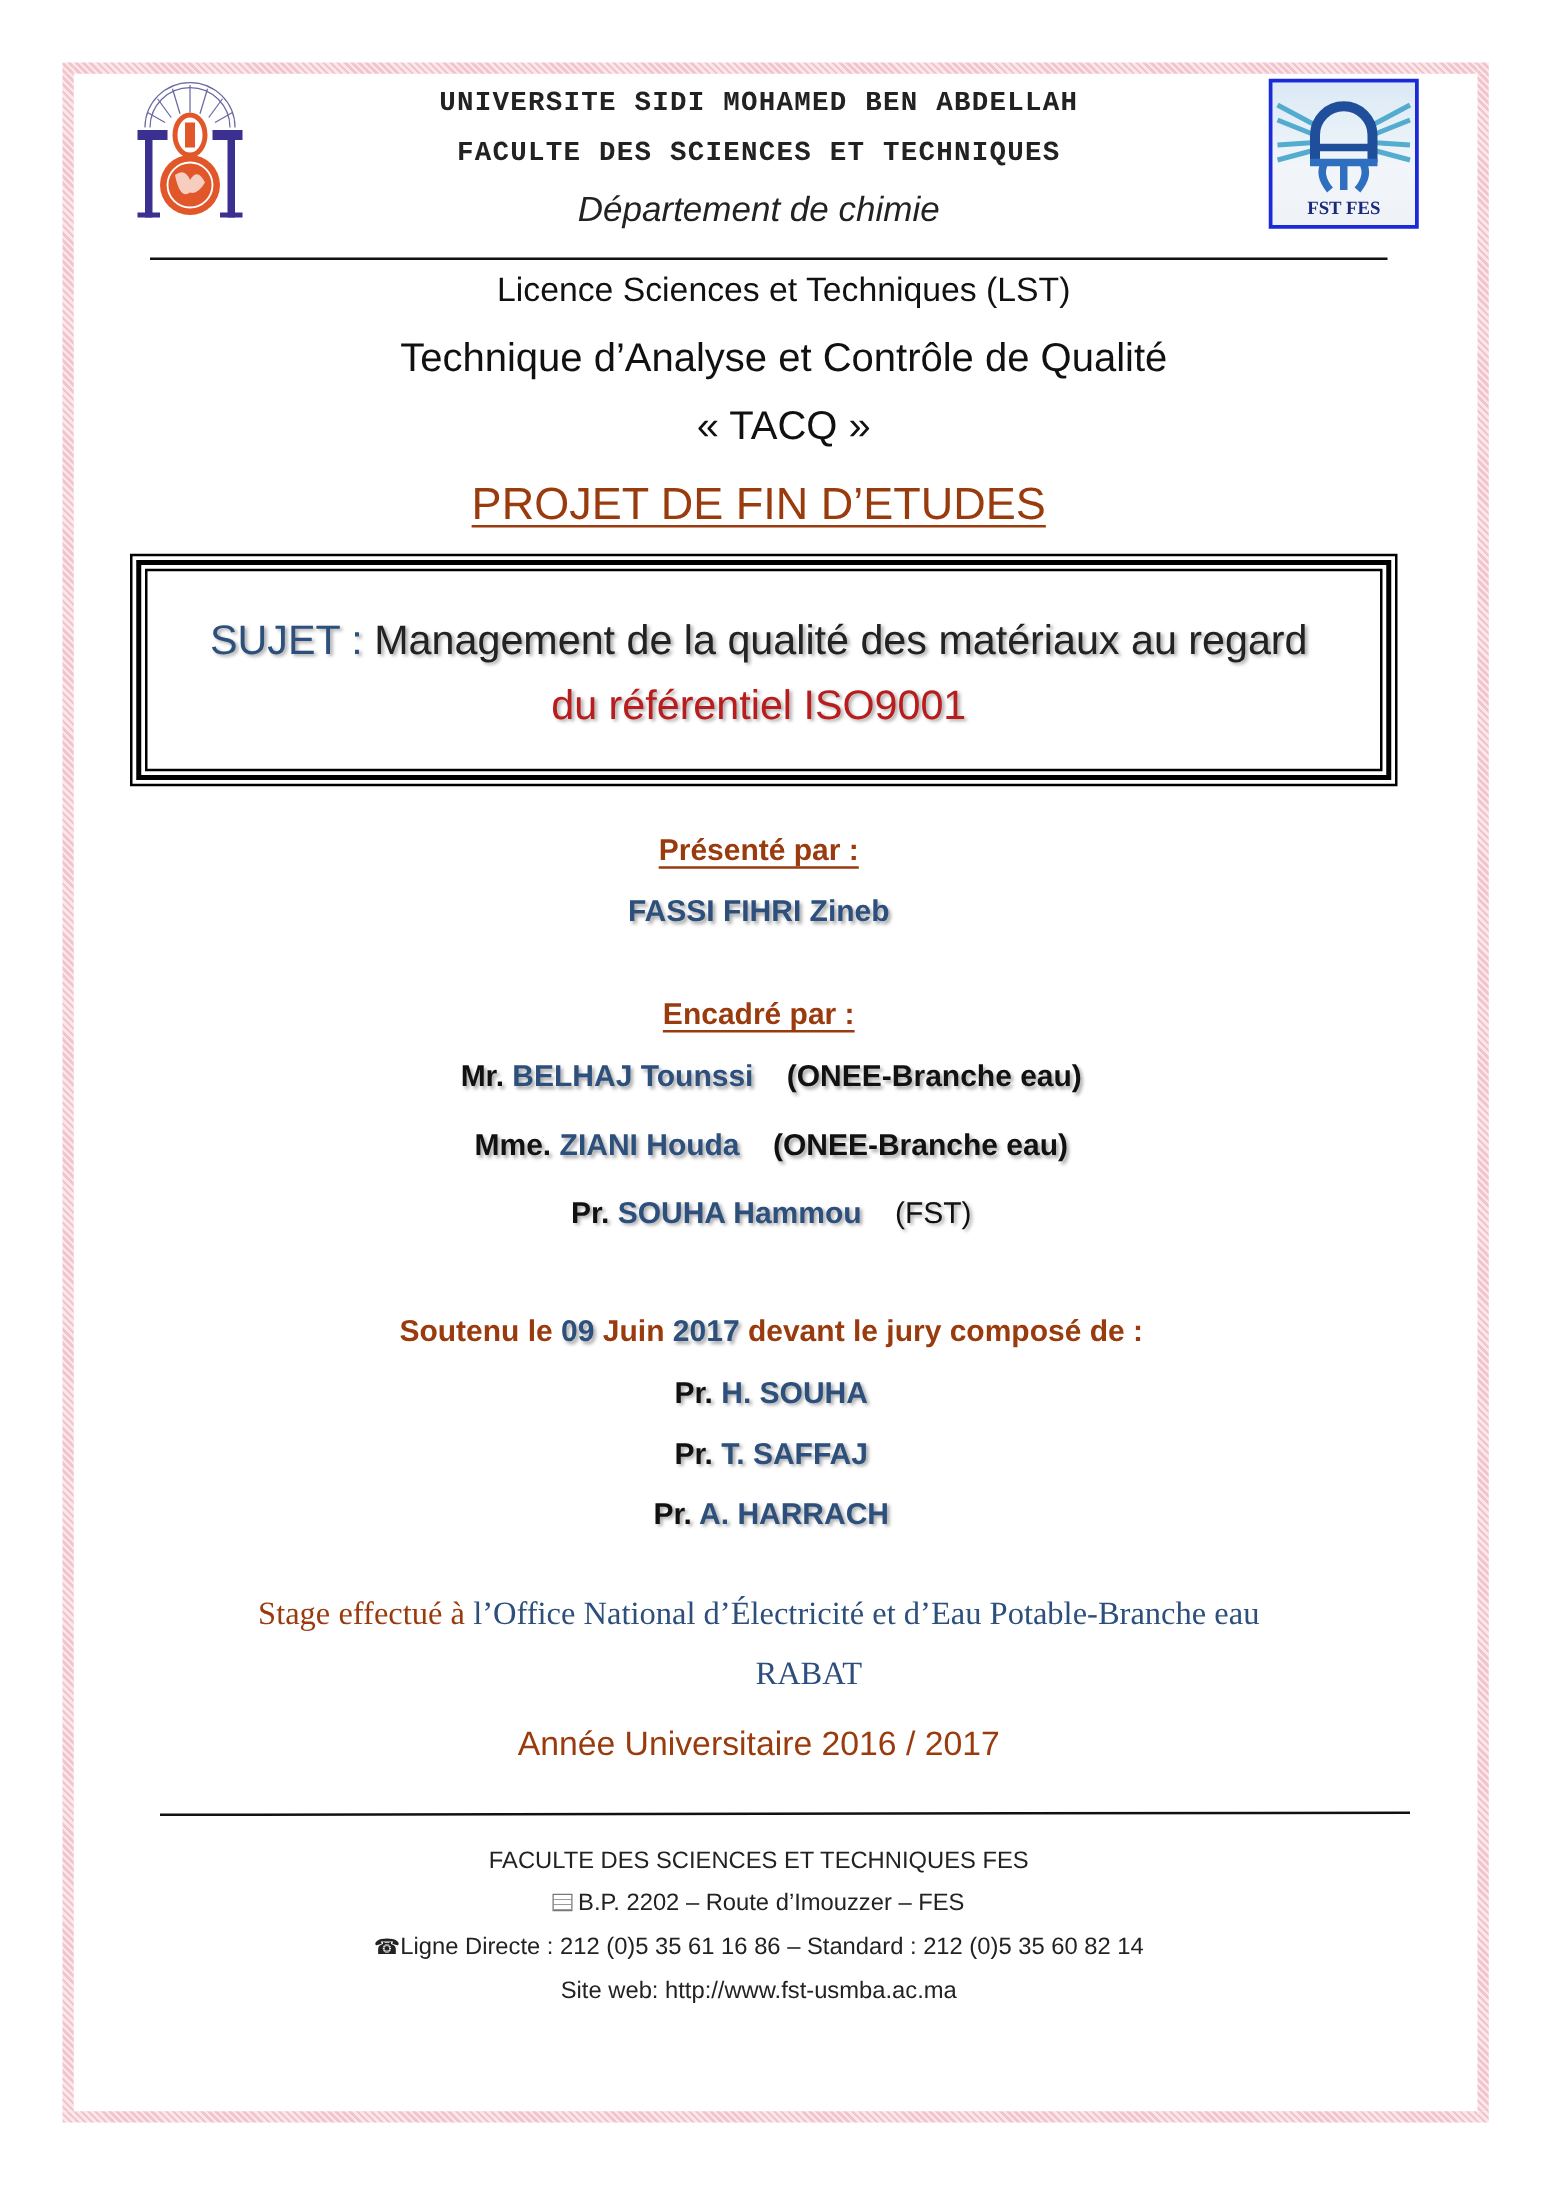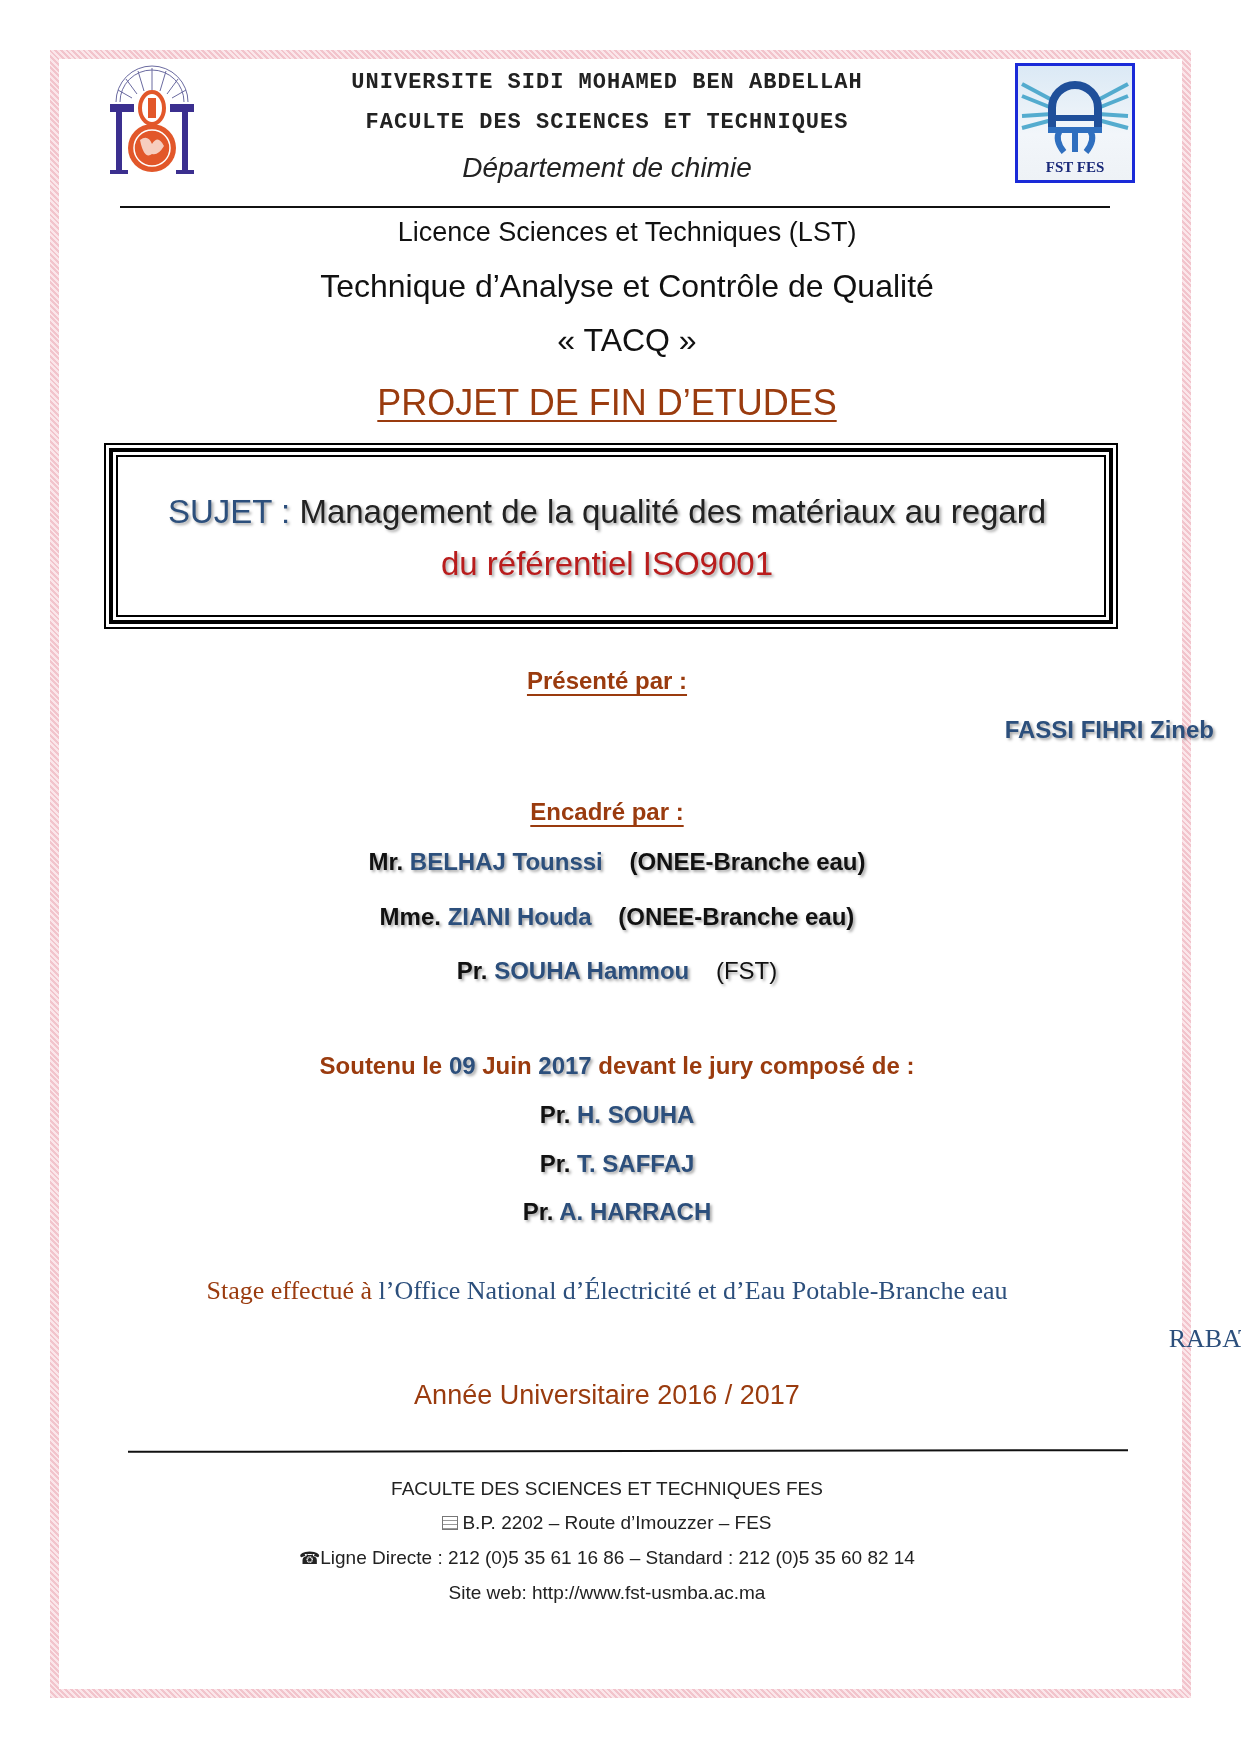--- a/index.html
+++ b/index.html
@@ -9,21 +9,21 @@
     box-sizing: border-box;
     border: 9px solid transparent;
     border-image: repeating-linear-gradient(45deg, #f2c4cc 0 2px, #fbe6ea 2px 4px) 9;
   }
   .center { position: absolute; left: 0; width: 1214px; text-align: center; }
   .mono { font-family: "Liberation Mono", "DejaVu Sans Mono", monospace; font-weight: bold; color: #222; letter-spacing: 1px; }
   .sans { font-family: "Liberation Sans", "DejaVu Sans", sans-serif; }
   .serif { font-family: "Liberation Serif", "DejaVu Serif", serif; }
   .shadow { text-shadow: 2px 2px 3px rgba(0,0,0,0.35); }
   .rust { color: #9a3b0e; }
-  .navy { color: #2c4f7c; text-align: right; }
+  .navy { color: #2c4f7c; }
   .black { color: #111; padding-left: 20px; }
   .hr { position: absolute; height: 2px; background: #111; }
   
   .logo-left { position: absolute; left: 108px; top: 60px; width: 88px; height: 118px; }
   .logo-right { position: absolute; left: 1015px; top: 63px; width: 120px; height: 120px; box-sizing: border-box; border: 3px solid #1a2ad8;
     background: linear-gradient(180deg, #dbe9f5 0%, #f2f6fa 60%, #eef2f6 100%); overflow: hidden; }
   .sujet-box { position: absolute; left: 104px; top: 443px; width: 1014px; height: 186px; box-sizing: border-box; border: 2px solid #000; }
   .sujet-box .in1 { position: absolute; inset: 3px; border: 4px solid #000; }
   .sujet-box .in2 { position: absolute; inset: 10px; border: 2px solid #000; }
   .underline { text-decoration: underline; text-decoration-thickness: 2px; text-underline-offset: 5px; }

